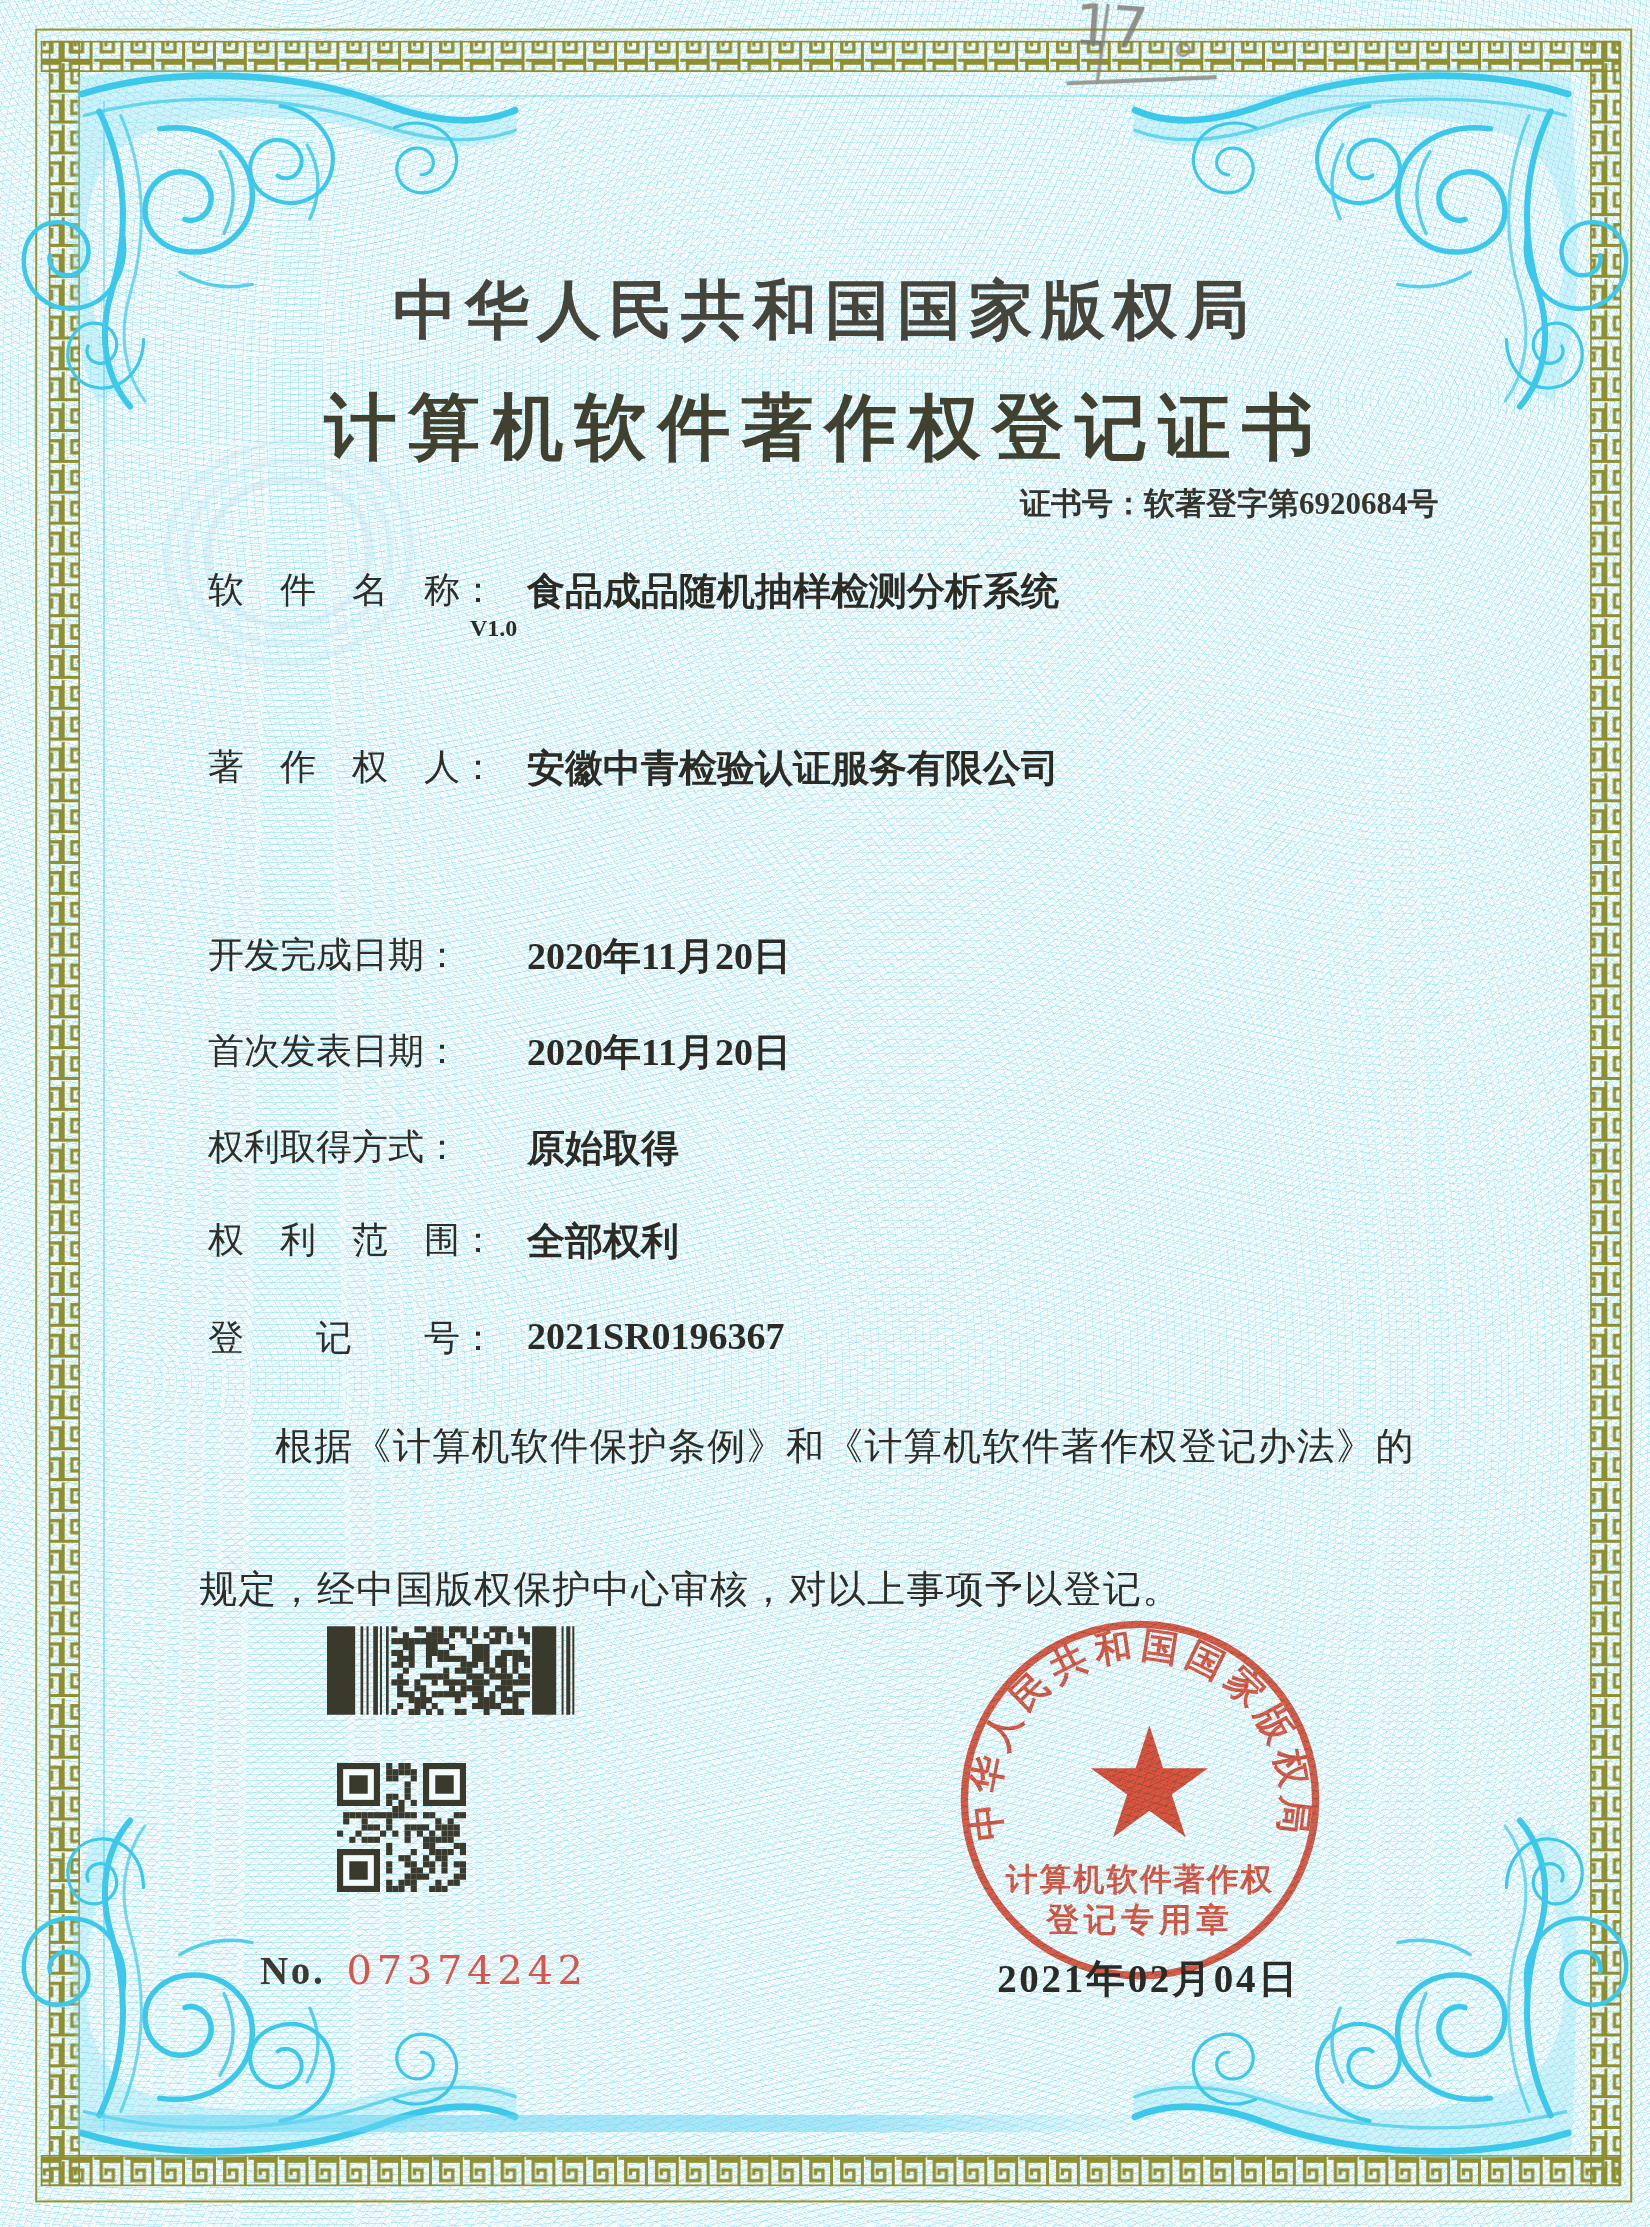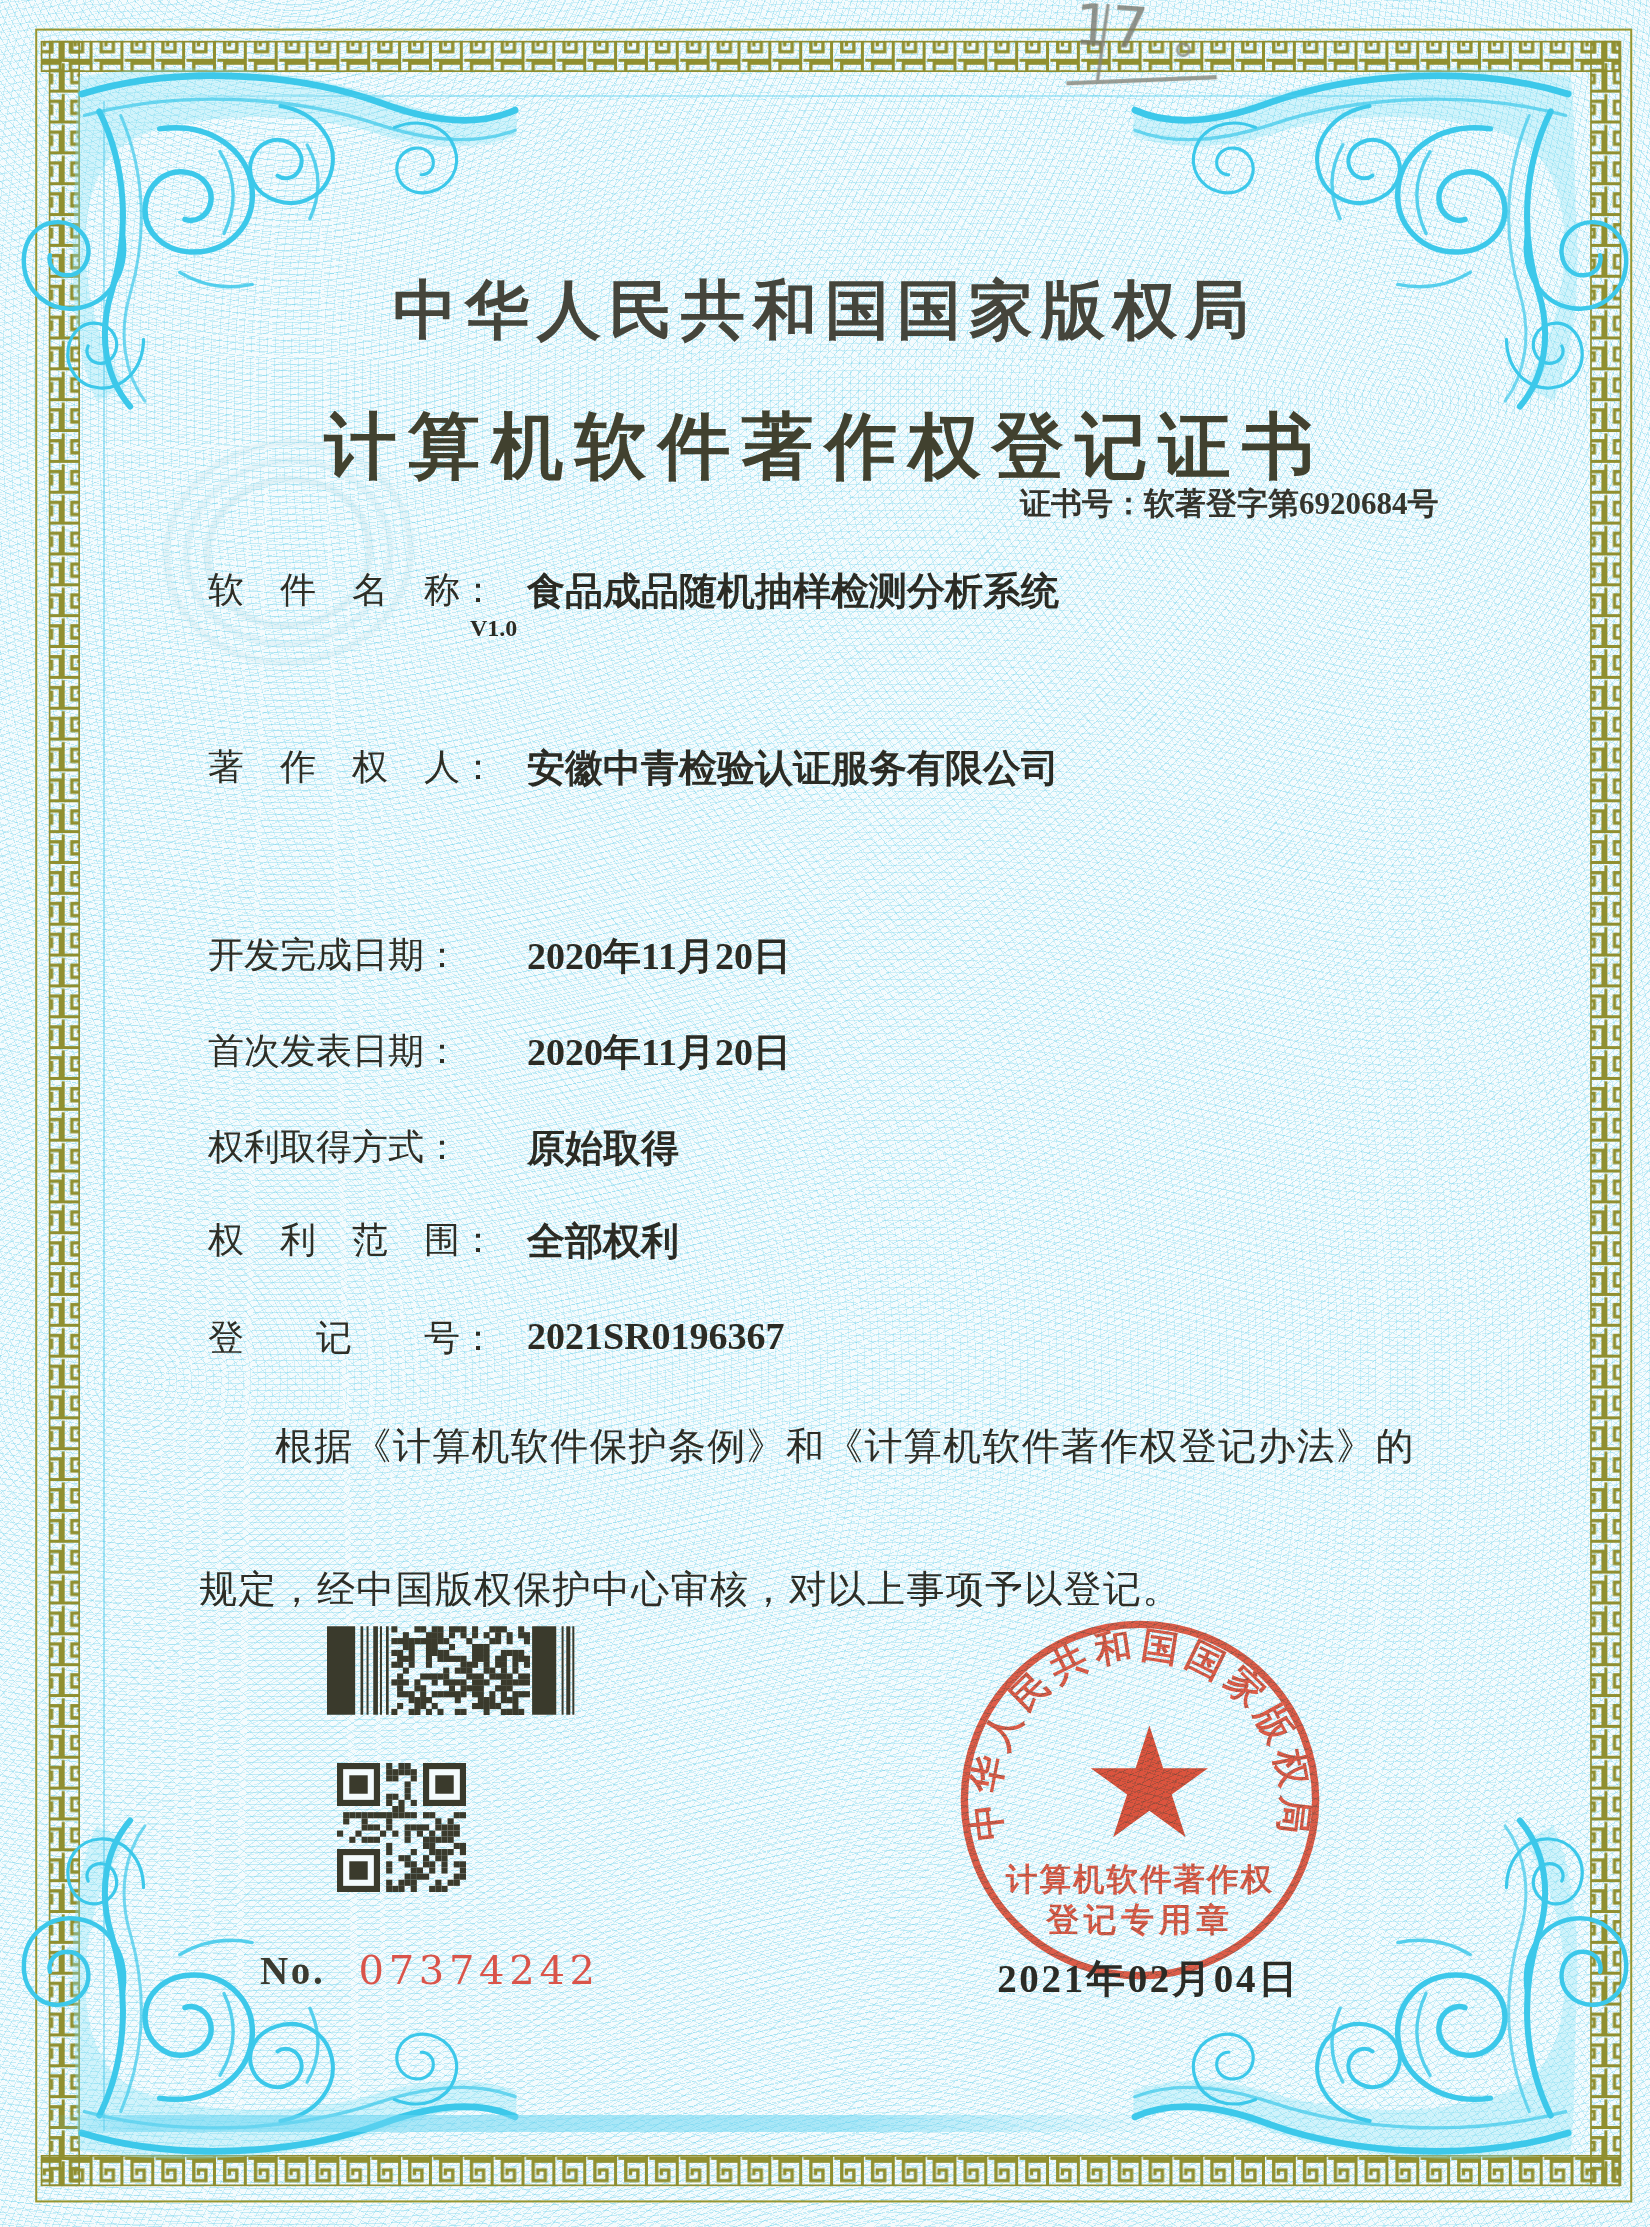--- a/index.html
+++ b/index.html
@@ -12,30 +12,30 @@
       repeating-radial-gradient(circle at 8% 62%, rgba(77,199,231,.20) 0 0.8px, rgba(255,255,255,0) 0.8px 7.4px),
       repeating-radial-gradient(circle at 55% 115%, rgba(77,199,231,.24) 0 0.8px, rgba(255,255,255,0) 0.8px 6.7px);
     font-family:"Liberation Serif","DejaVu Serif",serif;
     color:#2d2d26;
   }
   .abs{position:absolute;white-space:pre;}
   svg.deco{position:absolute;left:0;top:0;z-index:1;pointer-events:none;}
   .title1{left:0;width:1650px;top:267px;text-align:center;font-size:64px;font-weight:800;
           letter-spacing:8px;color:#45453b;z-index:2;}
   .title2{left:0;width:1650px;top:380px;text-align:center;font-size:72px;font-weight:800;
-          letter-spacing:11.4px;color:#41412f;z-index:2;margin-top:19px;}
+          letter-spacing:11.4px;color:#41412f;z-index:2;}
   .certno{left:1020px;top:483px;font-size:31px;font-weight:600;color:#34342c;z-index:2;display:flex;}
   .row{z-index:2;}
   .row .lbl{position:absolute;left:208px;top:0;font-size:36px;font-weight:400;color:#2e2e26;white-space:pre;}
   .row .val{position:absolute;left:527px;top:0;font-size:38px;font-weight:600;color:#2b2b24;white-space:pre;}
   .v2{left:470px;top:615px;font-size:24px;font-weight:600;z-index:2;color:#2b2b24;}
   .stmt{left:199px;width:1259px;font-size:38px;font-weight:500;letter-spacing:1.3px;color:#2d2d26;z-index:2;}
   .serial{z-index:2;display:flex;align-items:baseline;left:260px;top:1947px;justify-content:flex-end;}
   .serial .no{font-size:39px;font-weight:600;color:#3a3a30;letter-spacing:2.7px;}
-  .serial .num{font-size:40px;color:#d9544a;letter-spacing:4.7px;margin-left:33px;
+  .serial .num{font-size:40px;color:#d9544a;letter-spacing:4.7px;margin-left:21px;
                font-family:"DejaVu Serif","Liberation Serif",serif;font-weight:500;}
   .stampdate{left:939px;top:1952px;width:419px;text-align:center;font-size:39px;font-weight:700;
              color:#2b2b25;letter-spacing:2.7px;z-index:4;}
   svg.codes{position:absolute;z-index:2;}
   svg.stamp{position:absolute;left:959px;top:1619px;z-index:3;mix-blend-mode:multiply;opacity:.93;}
   .seal-emboss{position:absolute;left:142px;top:421px;width:293px;height:263px;z-index:1;opacity:.8;
     background:
       radial-gradient(closest-side, rgba(255,255,255,0) 52%, rgba(188,224,234,.45) 54% 57%, rgba(255,255,255,0) 59%,
       rgba(255,255,255,0) 66%, rgba(191,227,238,.40) 68% 71%, rgba(255,255,255,0) 73%,
       rgba(255,255,255,0) 80%, rgba(188,224,234,.35) 82% 85%, rgba(255,255,255,0) 87%);

